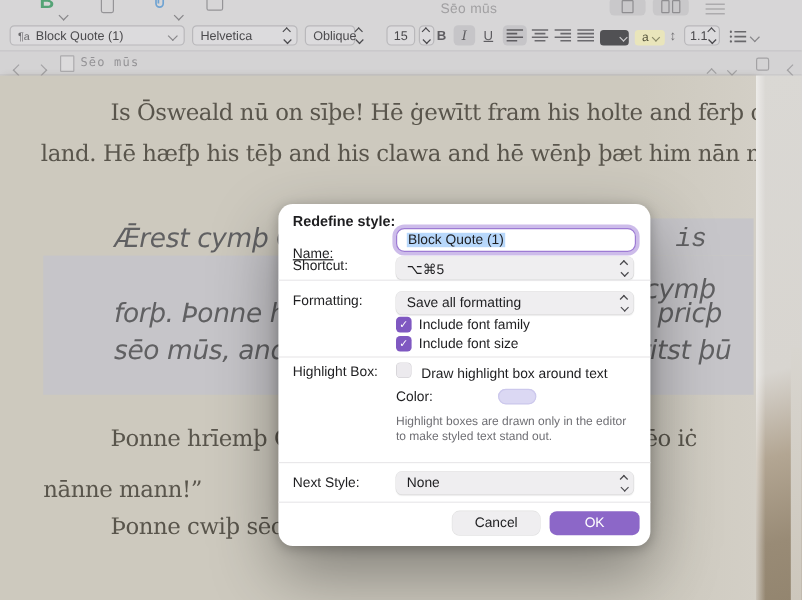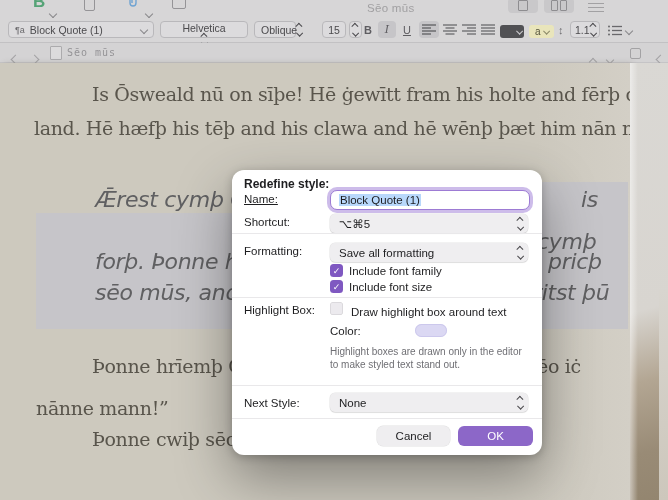--- a/index.html
+++ b/index.html
@@ -123,21 +123,21 @@
       <i></i>
     </span>
 </div>
 
 <div class="format-bar">
   <div class="combo" style="left:8px;width:146px;">
     <span class="para-glyph">¶a</span>
     <span class="flex">Block Quote (1)</span>
     <span class="cv d"></span>
   </div>
-  <div class="combo" style="left:160px;width:88px;flex-direction:column;">
+  <div class="combo" style="left:160px;width:88px;">
     <span class="flex">Helvetica</span>
     <span class="stepper">
         <span class="cv u"></span>
         <span class="cv d"></span>
       </span>
   </div>
   <div class="combo" style="left:254px;width:42px;">
     <span class="flex">Oblique</span>
     <span class="stepper">
         <span class="cv u"></span>
@@ -252,37 +252,37 @@
     <div class="sel sel1"></div>
     <div class="sel sel2"></div>
 
     <span class="ser" style="left:92px;top:20px;">Is Ōsweald nū on sīþe! Hē ġewītt fram his holte and fērþ on</span>
     <span class="ser" style="left:34px;top:54px;">land. Hē hæfþ his tēþ and his clawa and hē wēnþ þæt him nān mann</span>
 
     <span class="ital" style="left:95px;top:124px;">Ǣrest cymþ Ō</span>
     <span class="ital" style="left:95px;top:186px;">forþ. Þonne h</span>
     <span class="ital" style="left:95px;top:217px;">sēo mūs, and</span>
 
-    <span class="ital" style="left:581px;top:124px;">is</span>
+    <span class="ital" style="left:563px;top:124px;font-family:Liberation Mono, monospace;">is</span>
     <span class="ital" style="left:537px;top:166px;">cymþ</span>
     <span class="ital" style="left:548px;top:186px;">pricþ</span>
     <span class="ital" style="left:533px;top:217px;">ritst þū</span>
 
     <span class="ser" style="left:92px;top:292px;">Þonne hrīemþ Ōs</span>
     <span class="ser" style="left:537px;top:292px;">ēo iċ</span>
     <span class="ser" style="left:36px;top:334px;">nānne mann!”</span>
     <span class="ser" style="left:92px;top:365px;">Þonne cwiþ sēo m</span>
   </div>
   <div class="gutter"></div>
 </div>
 
 <div class="dialog">
   <div class="dtitle">Redefine style:</div>
 
-  <div class="dlabel" style="top:23px;text-decoration:underline;">Name:</div>
+  <div class="dlabel" style="top:36px;text-decoration:underline;">Name:</div>
   <div class="name-input">
     <span class="txtsel">Block Quote (1)</span>
   </div>
 
   <div class="dlabel" style="top:46px;">Shortcut:</div>
   <div class="popup" style="top:44px;">
     <span>⌥⌘5</span>
     <span class="stepper">
         <span class="cv u"></span>
         <span class="cv d"></span>

